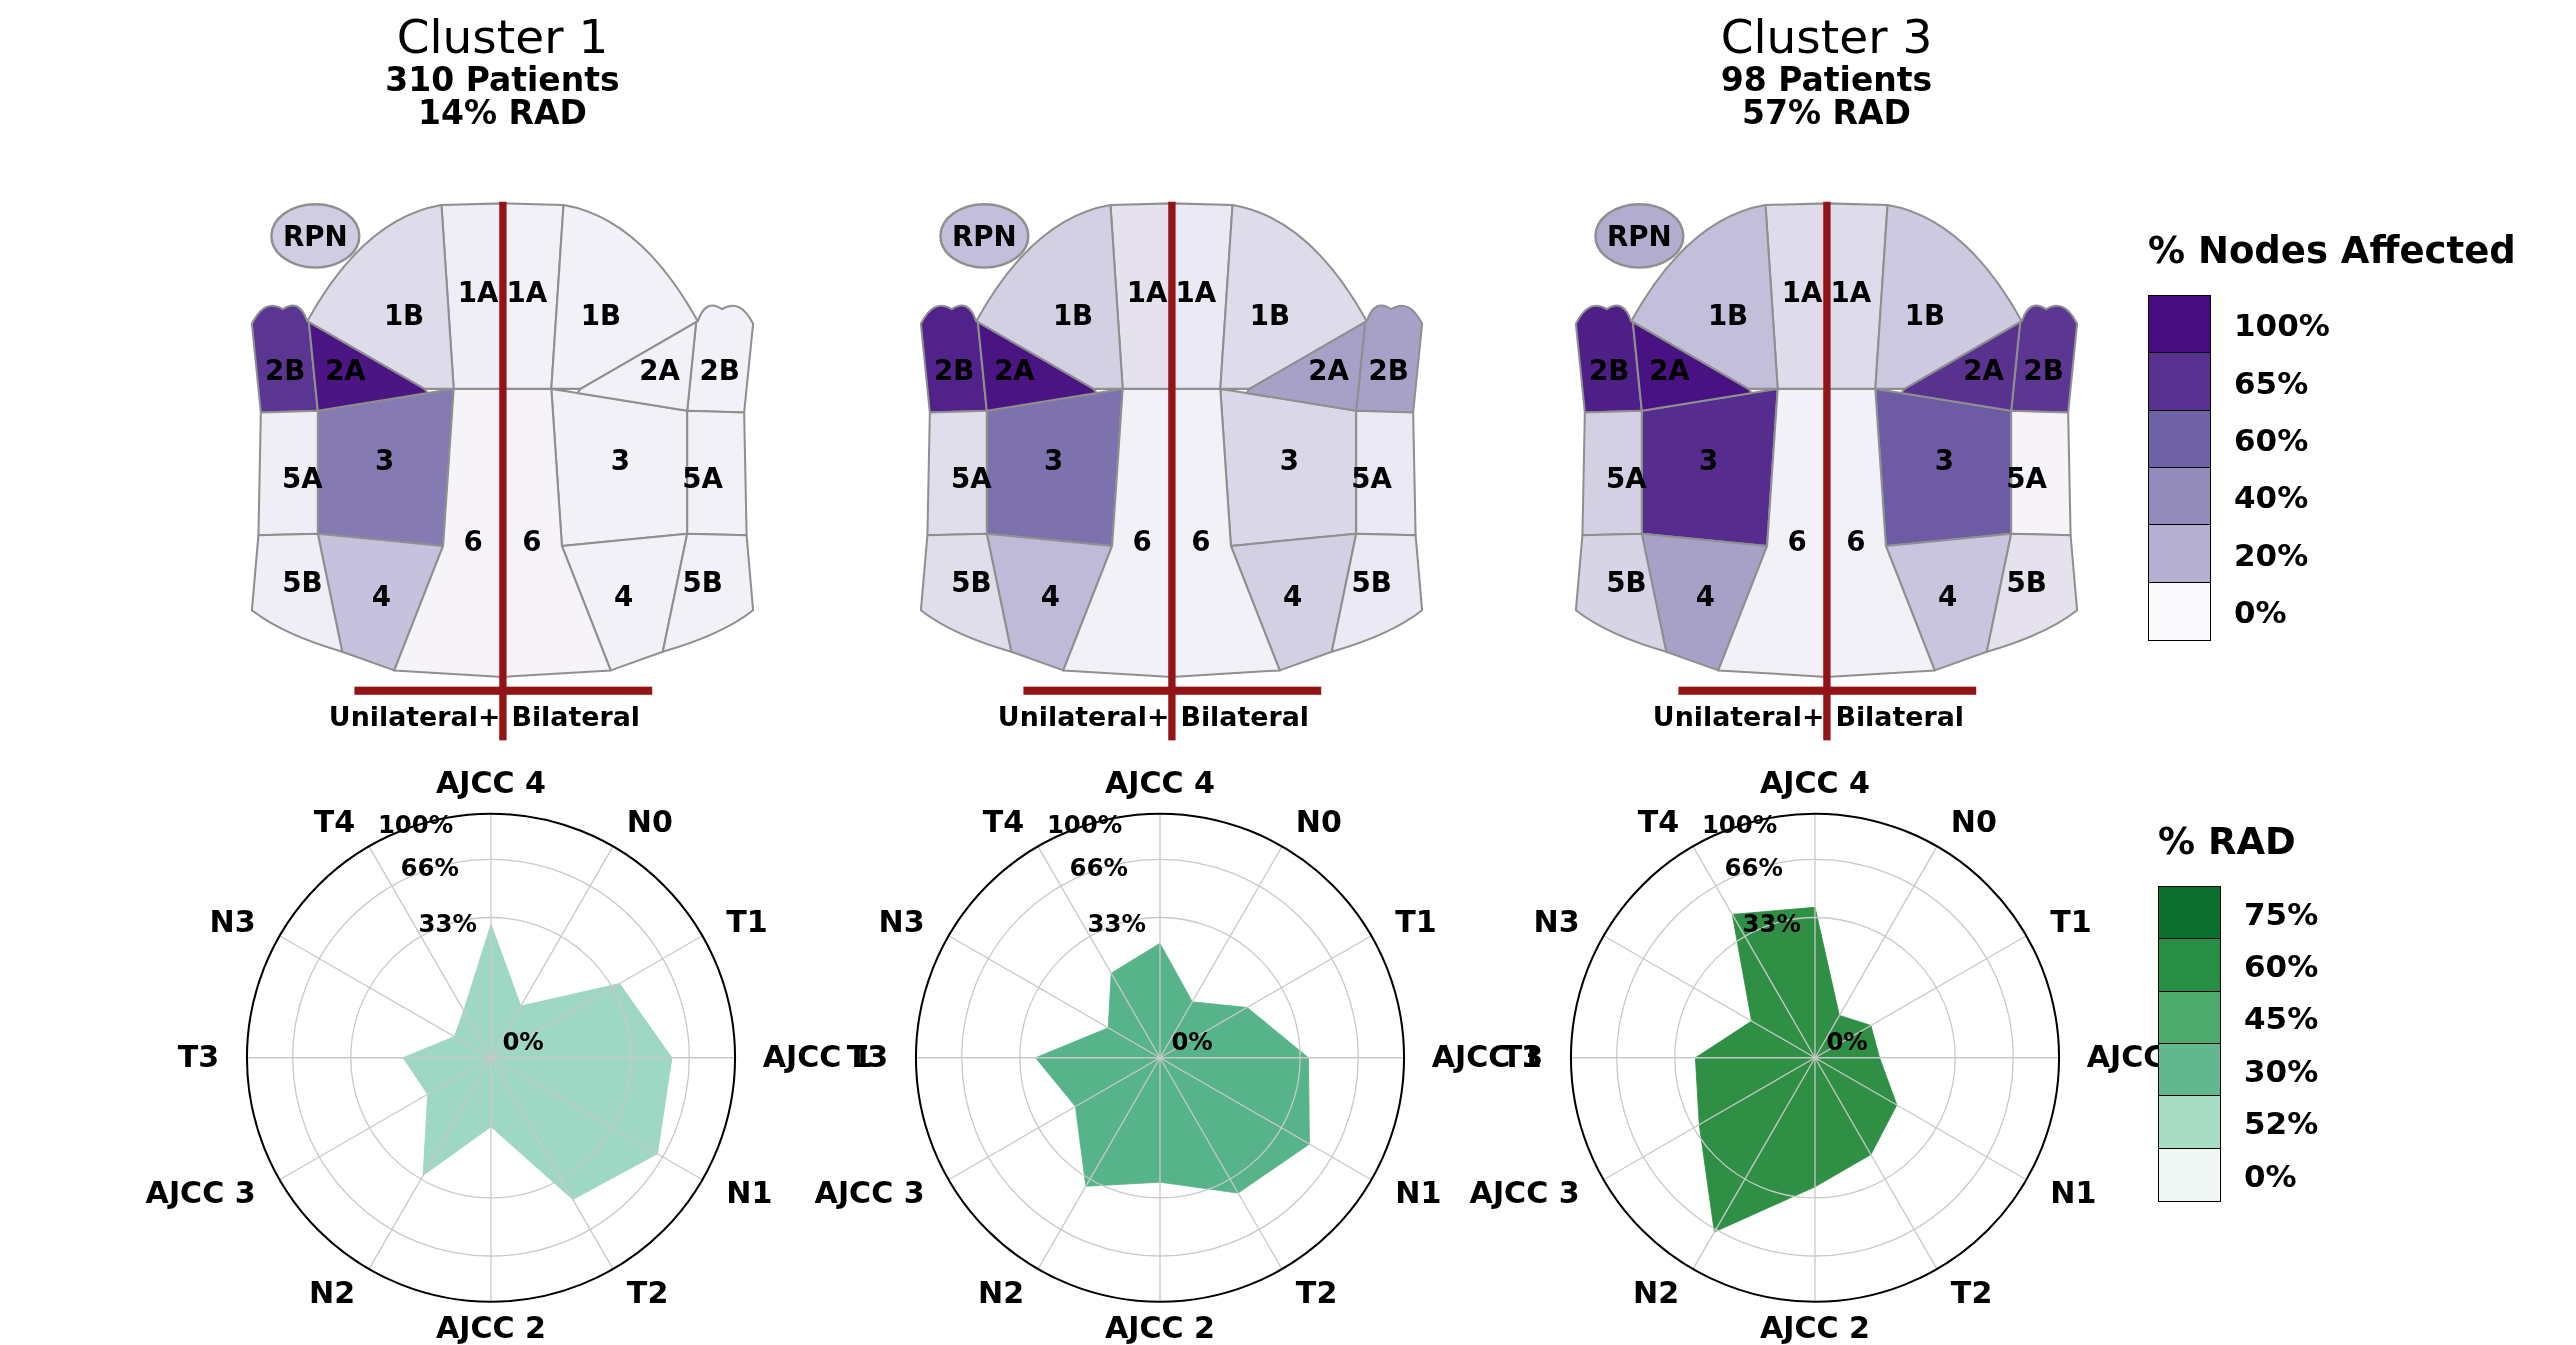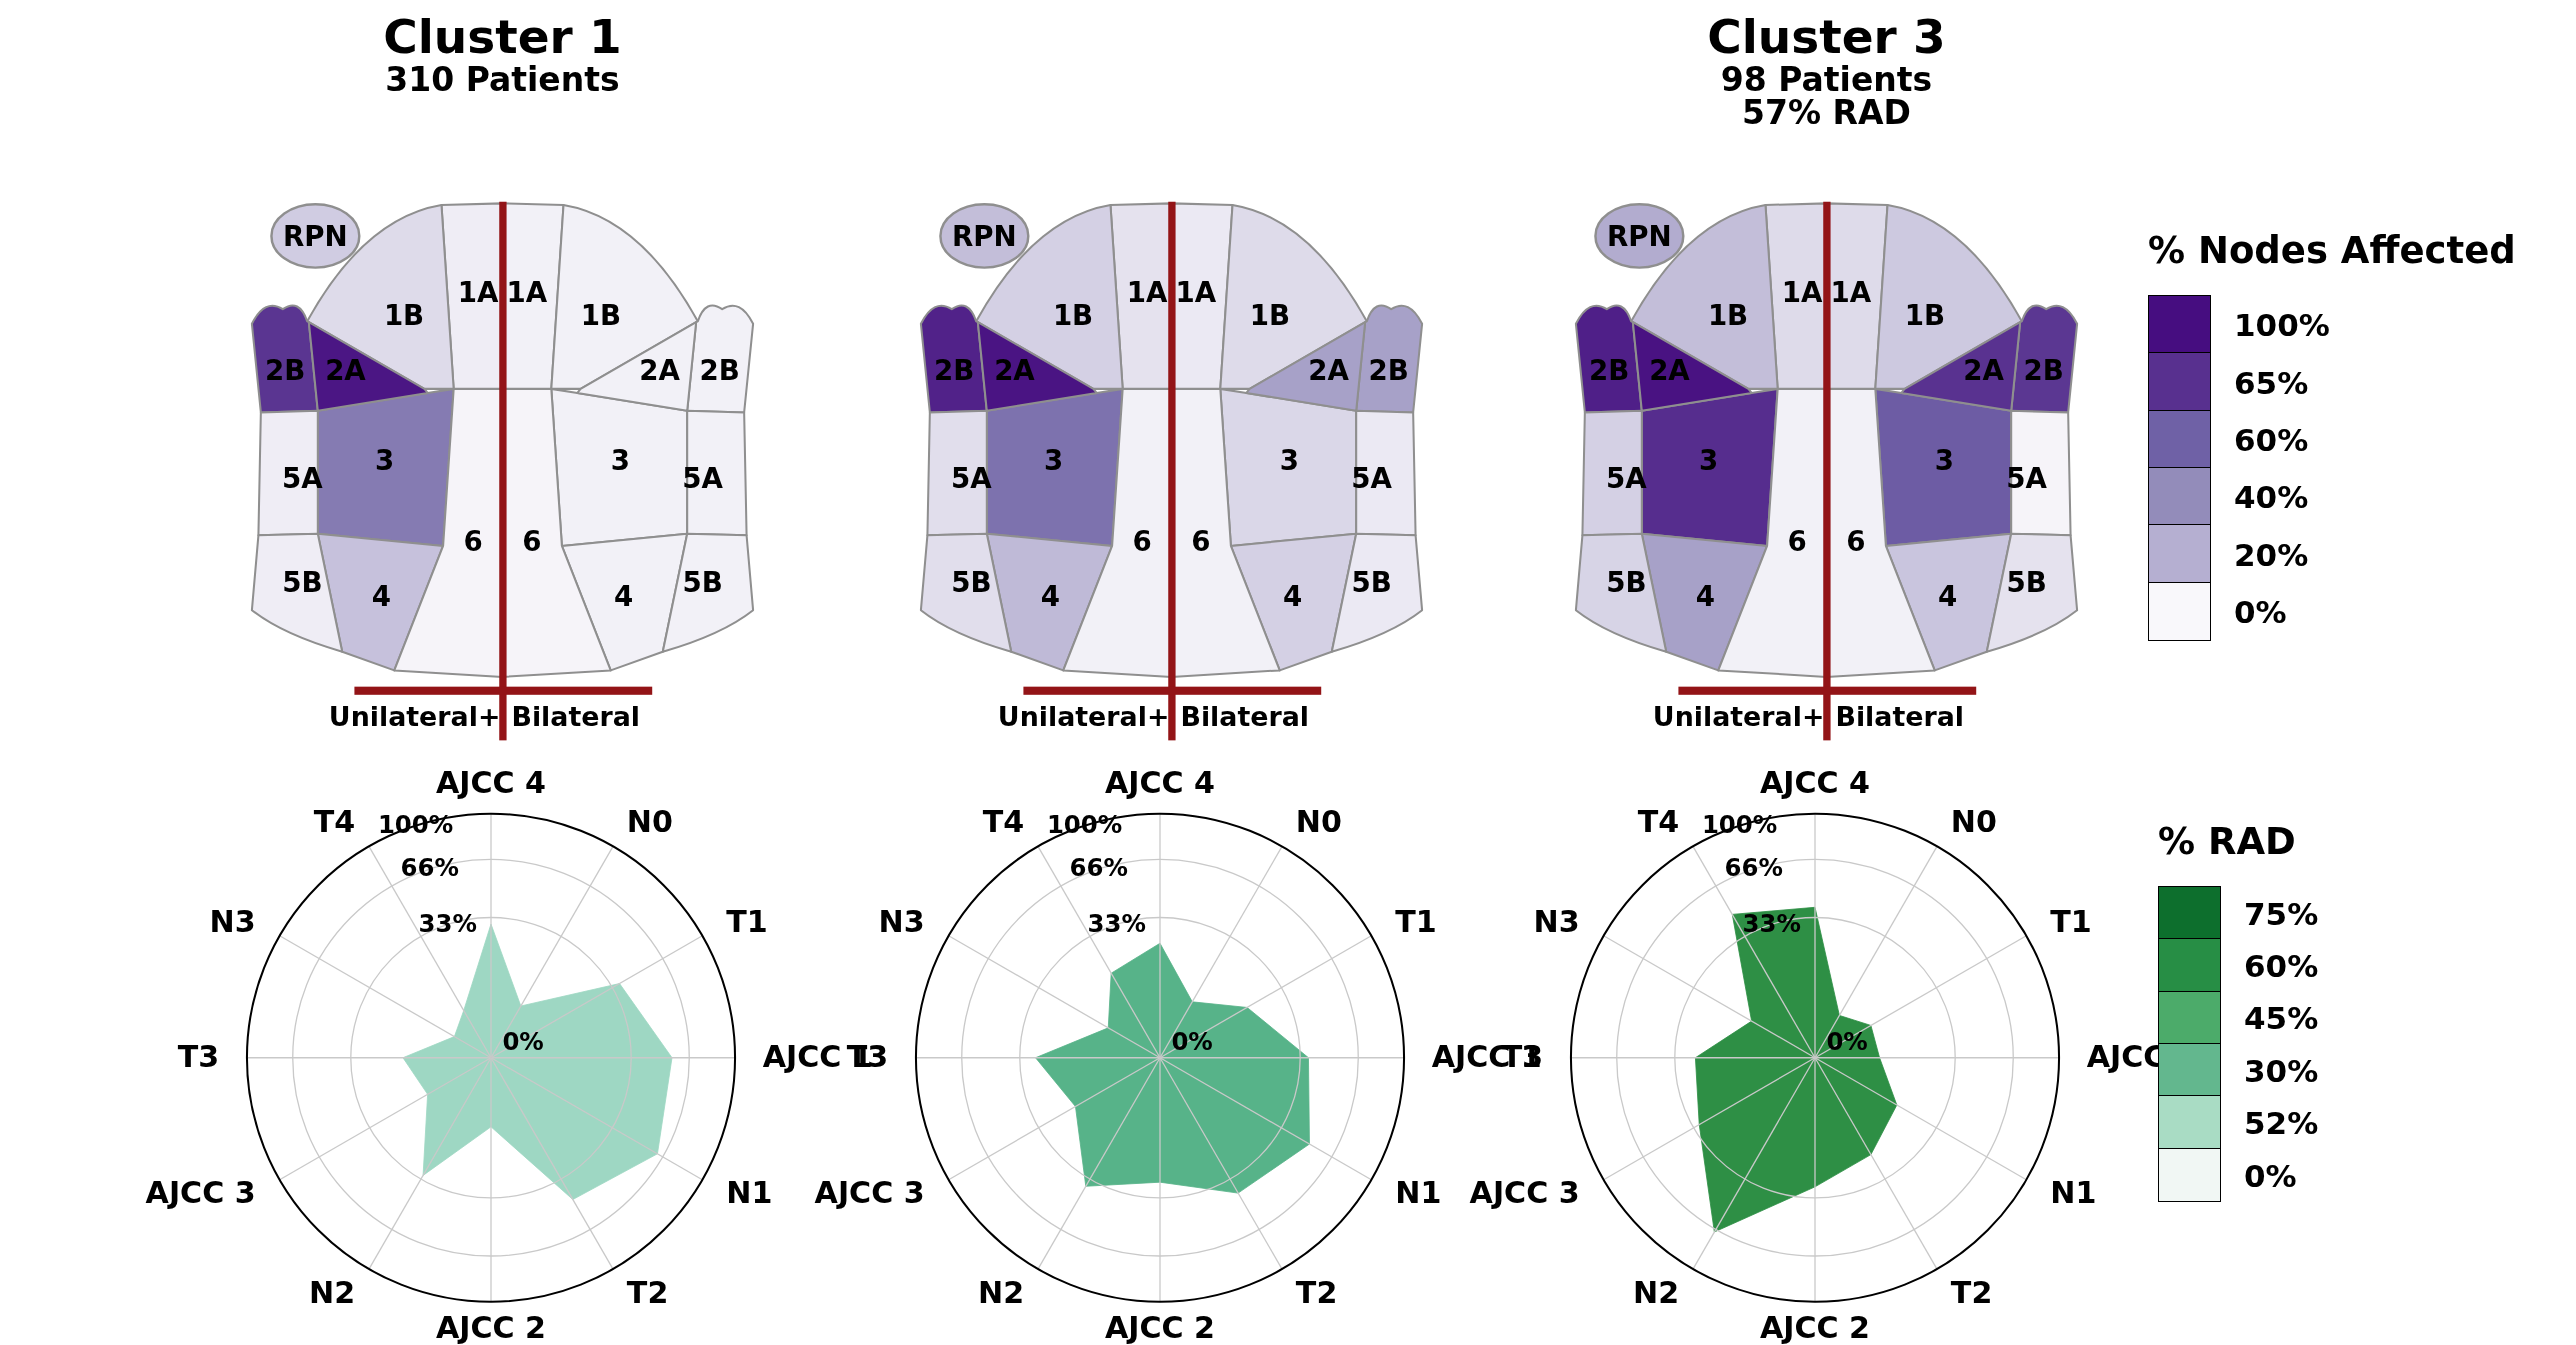--- a/index.html
+++ b/index.html
@@ -1,36 +1,37 @@
 <!DOCTYPE html>
 <html style="font-size:13px"><head>
 <meta charset="utf-8">
 <style>
   html,body{margin:0;padding:0;background:#fff;}
   #fig{position:relative;width:2576px;height:1346px;background:#ffffff;overflow:hidden;
        font-family:"DejaVu Sans","Liberation Sans",sans-serif;color:#000;}
   .cluster-title{position:absolute;width:651px;text-align:center;top:11.4px;}
-  .cluster-title .t{font-size:47px;font-weight:bold;line-height:52px;}
+  .cluster-title .t{font-size:47px;font-weight:normal;line-height:52px;}
   .cluster-title .s{font-size:33px;font-weight:bold;line-height:33px;}
   svg{position:absolute;overflow:visible;}
   svg text{font-family:"DejaVu Sans","Liberation Sans",sans-serif;fill:#000;}
   .legend{position:absolute;}
   .legend .ltitle{font-size:37px;font-weight:bold;margin-bottom:24.4px;white-space:nowrap;}
   .legend .row{display:flex;align-items:center;}
   .legend .sw{width:63px;border:1.6px solid #000;margin-top:-1.6px;box-sizing:border-box;}
   .legend .lab{font-size:31px;font-weight:bold;padding-left:23px;}
 </style>
 </head>
 <body>
 
 <div id="fig">
 
   <div class="cluster-title" style="left:177px">
     <div class="t">Cluster 1</div>
     <div class="s">310 Patients</div>
+    <div class="s">14% RAD</div>
   </div>
   <svg id="neck0" style="left:234px;top:195px" width="537" height="570" viewBox="0 0 660 700">
       <g>
         <path d="M103,265 L238,243 L270,238 L257,431 L103,416 Z" fill="rgb(133,123,178)" stroke="#8f8f8f" stroke-width="2.5" stroke-linejoin="round"></path>
         <path d="M103,416 L257,431 L197,584 L133,561 Z" fill="rgb(198,193,220)" stroke="#8f8f8f" stroke-width="2.5" stroke-linejoin="round"></path>
         <path d="M270,238 L330,238 L330,592 L197,584 L257,431 Z" fill="rgb(246,244,249)" stroke="#8f8f8f" stroke-width="2.5" stroke-linejoin="round"></path>
         <path d="M330,10 L255,12 L270,238 L330,238 Z" fill="rgb(239,237,245)" stroke="#8f8f8f" stroke-width="2.5" stroke-linejoin="round"></path>
         <path d="M255,12 Q160,28 90,155 L92,156 L234,238 L270,238 Z" fill="rgb(222,219,234)" stroke="#8f8f8f" stroke-width="2.5" stroke-linejoin="round"></path>
         <path d="M22,158 Q38,126 60,140 Q80,126 90,155 L92,156 L103,265 L33,267 Z" fill="rgb(90,53,145)" stroke="#8f8f8f" stroke-width="2.5" stroke-linejoin="round"></path>
         <path d="M92,156 L234,238 L238,243 L103,265 Z" fill="rgb(75,22,132)" stroke="#8f8f8f" stroke-width="2.5" stroke-linejoin="round"></path>

